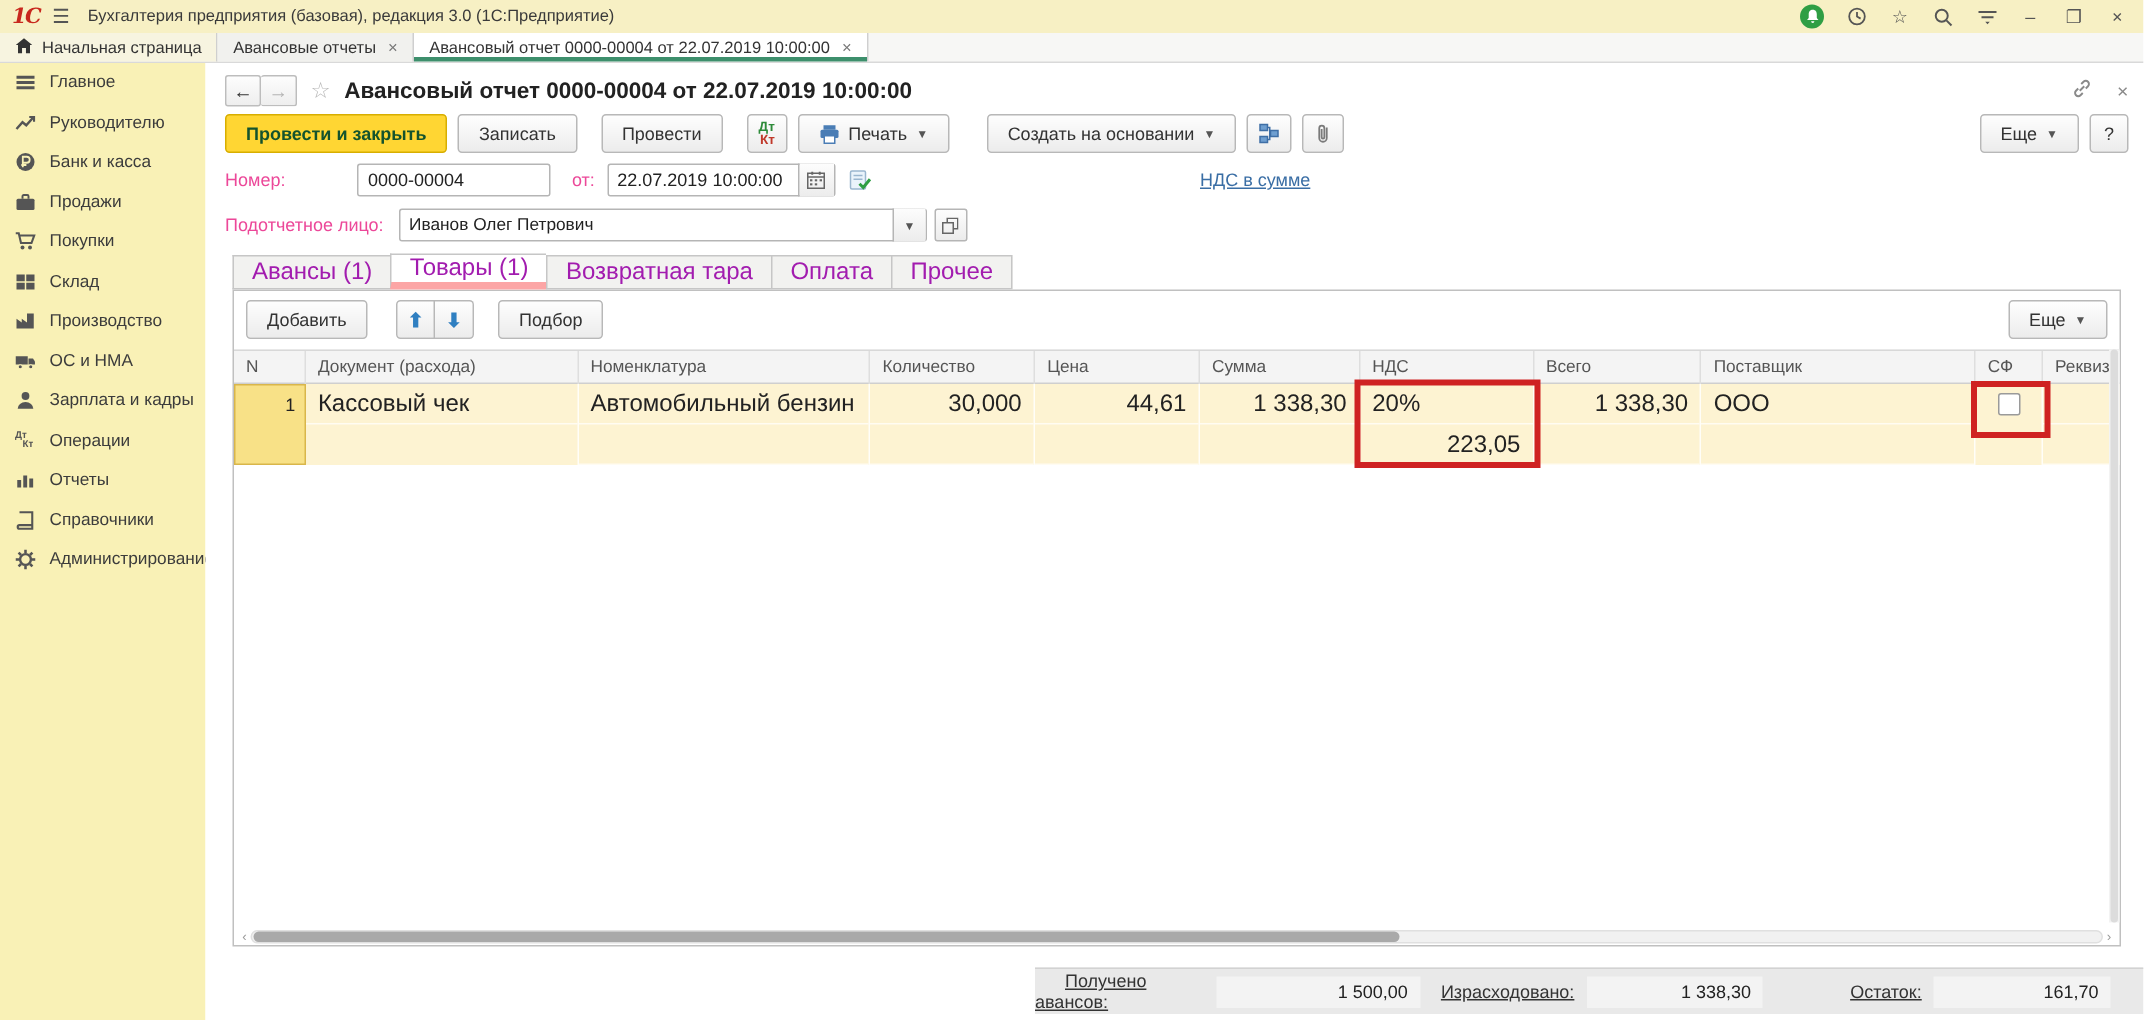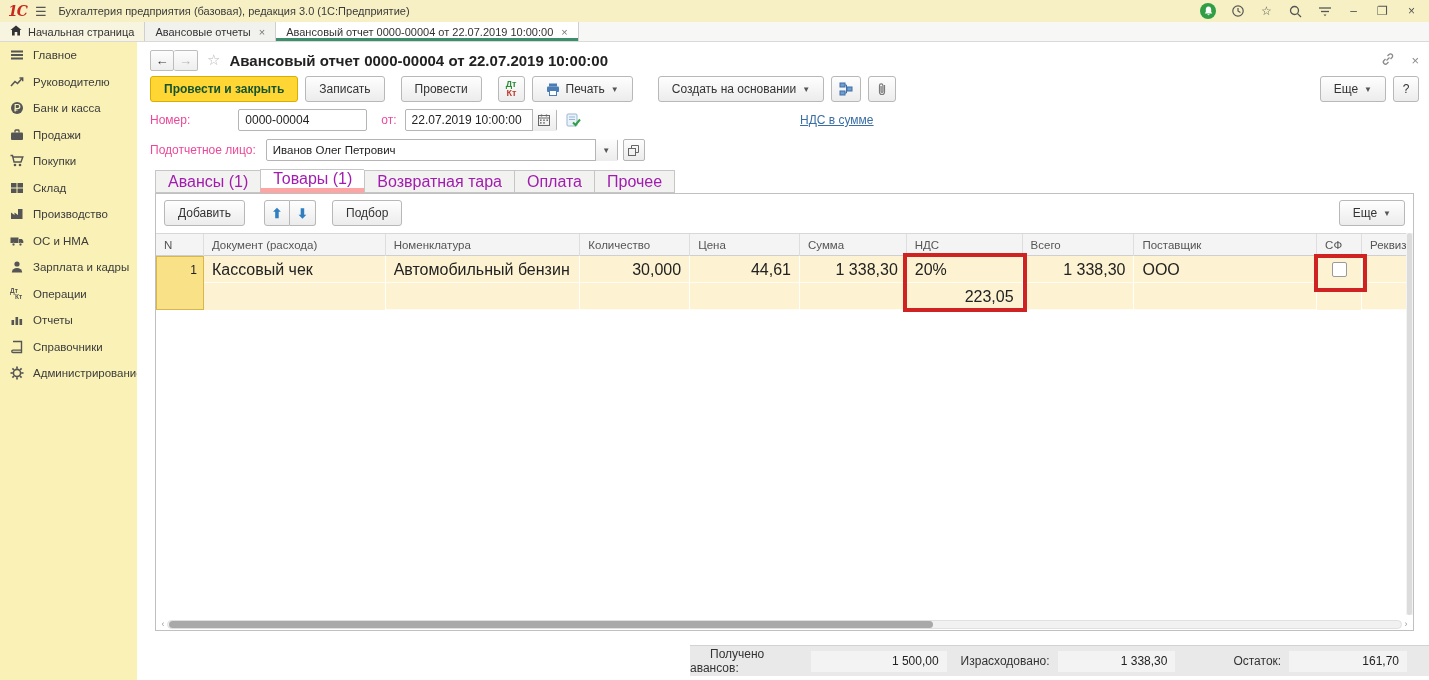--- a/index.html
+++ b/index.html
@@ -128,21 +128,21 @@
   .hs-arrow { width:8px; color:#9a9a9a; font-size:9px; line-height:12px; text-align:center; cursor:pointer; }
   .hs-track { flex:1; height:9px; background:#f1f1f1; border:1px solid #e0e0e0; border-radius:5px; position:relative; }
   .hs-thumb { position:absolute; left:1px; top:0px; height:7px; width:62%; background:#a9a9a9; border-radius:4px; cursor:pointer; }
   .vscroll { position:absolute; right:0px; top:39px; bottom:15px; width:7px; background:#f3f3f3; }
   .vs-thumb { position:absolute; top:0; left:1px; width:5px; height:100%; background:#dcdcdc; border-radius:3px; cursor:pointer; }
 
   
   .doc-footer { position:absolute; left:0; right:0; top:603px; height:31px; }
   .footer-gray { position:absolute; left:553px; right:0; top:0; height:31px; background:#e9e9e9;
     border-top:1px solid #d2d2d2; display:flex; align-items:center; font-size:12px; }
-  .ft-label { color:#333; }
+  .ft-label { color:#333;text-decoration:underline; }
   .ft-val { text-align:right; background:rgba(255,255,255,.45); height:21px; line-height:21px;
     padding:0 8px; color:#222; }
   .ft-g1 .ft-label { margin-left:20px; } 
   .ft-v1 { width:150px; margin-left:8px; }
   .ft-l2 { margin-left:14px; } .ft-v2 { width:130px; margin-left:8px; }
   .ft-l3 { margin-left:58px; } .ft-v3 { width:130px; margin-left:8px; margin-right:22px; }
 </style>
 </head>
 <body>
 

